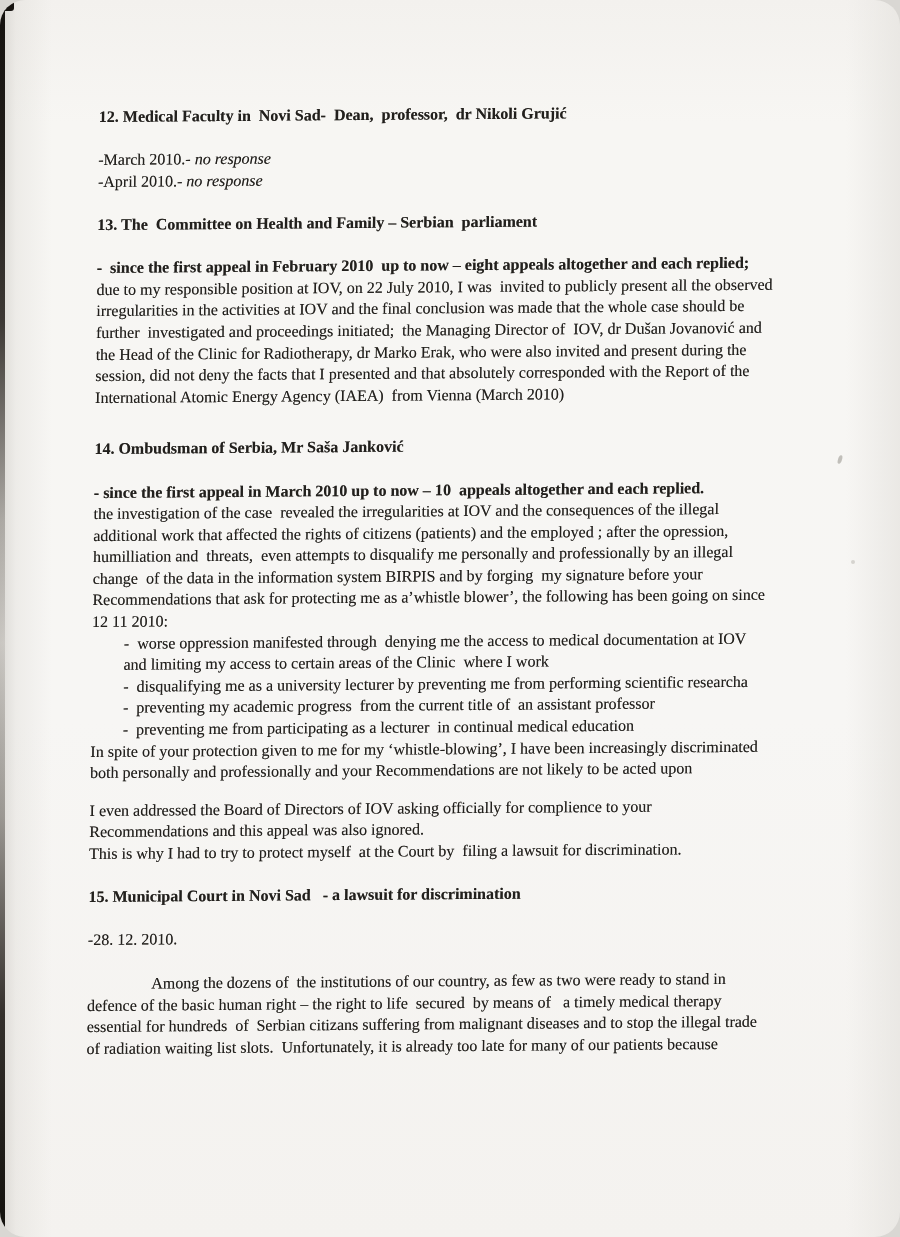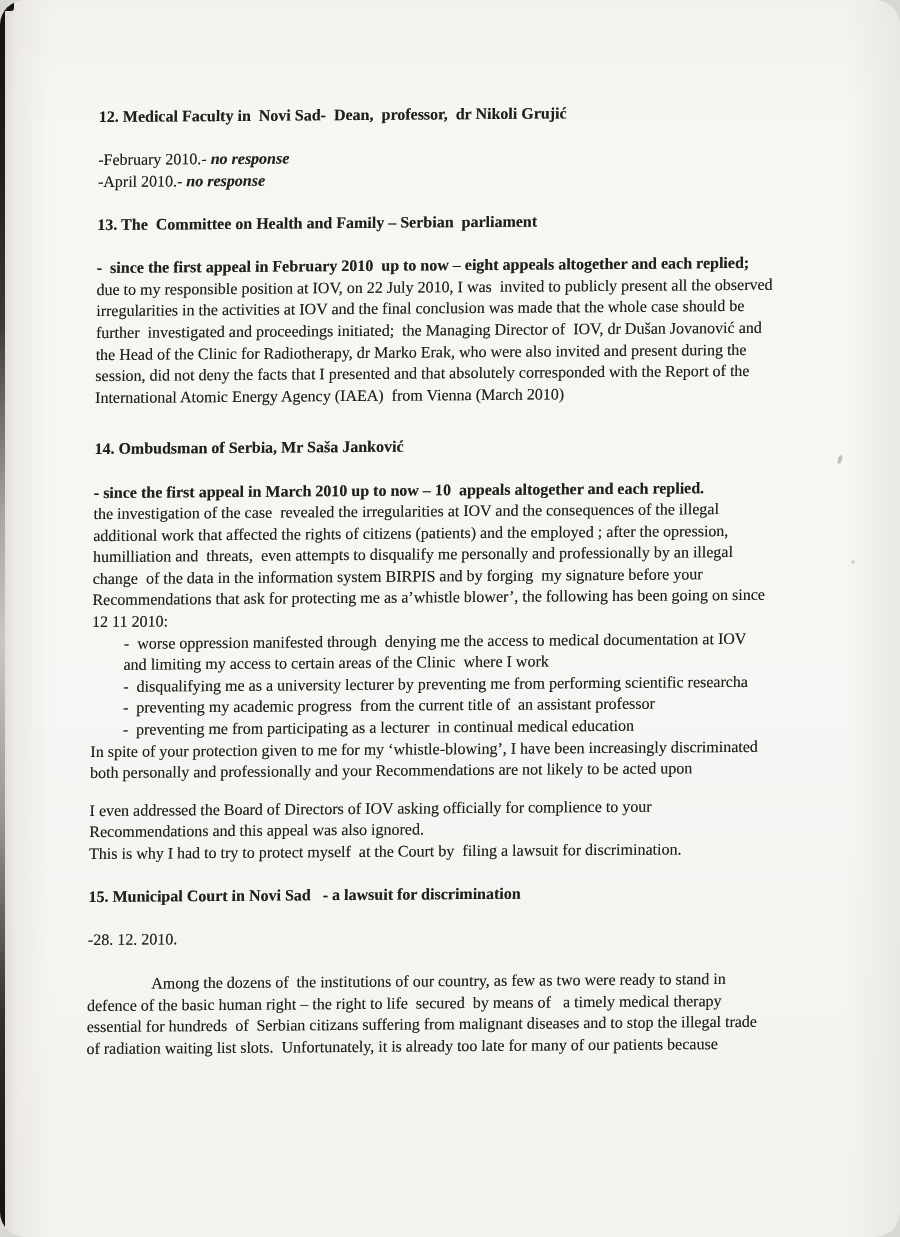--- a/index.html
+++ b/index.html
@@ -41,39 +41,39 @@
   .ln{white-space:pre;}
   .bold{font-weight:700;}
   .blk{margin:0 0 21.6px 0;}
   .blk.after-p13{margin-bottom:30px;}
   .blk.tight{margin-bottom:0;}
   .blk.after-concl{margin-bottom:16px;}
   .blk.after-date{margin-bottom:22px;}
   .blk.last{margin-bottom:0;}
   .bullets .ln{padding-left:32px;}
   .indent-first{padding-left:64px;}
-  .resp{font-weight:700;font-style:italic;margin-top:22px;}
+  .resp{font-weight:400;font-style:italic;margin-top:22px;}
 </style>
 </head>
 <body>
 
 <div class="page">
   <div class="edge-left"></div>
   <div class="corner-mark"></div>
   <div class="speck s1"></div>
   <div class="speck s2"></div>
 
   <div class="content">
 
     <div class="blk">
       <div class="ln bold">12. Medical Faculty in  Novi Sad-  Dean,  professor,  dr Nikoli Grujić</div>
     </div>
 
     <div class="blk">
-      <div class="ln"><span>-February 2010.- </span><span class="resp">no response</span></div>
+      <div class="ln"><span>-March 2010.- </span><span class="resp">no response</span></div>
       <div class="ln"><span>-April 2010.- </span><span class="resp">no response</span></div>
     </div>
 
     <div class="blk">
       <div class="ln bold">13. The  Committee on Health and Family – Serbian  parliament</div>
     </div>
 
     <div class="blk after-p13">
       <div class="ln bold">-  since the first appeal in February 2010  up to now – eight appeals altogether and each replied;</div>
       <div class="ln">due to my responsible position at IOV, on 22 July 2010, I was  invited to publicly present all the observed</div>

